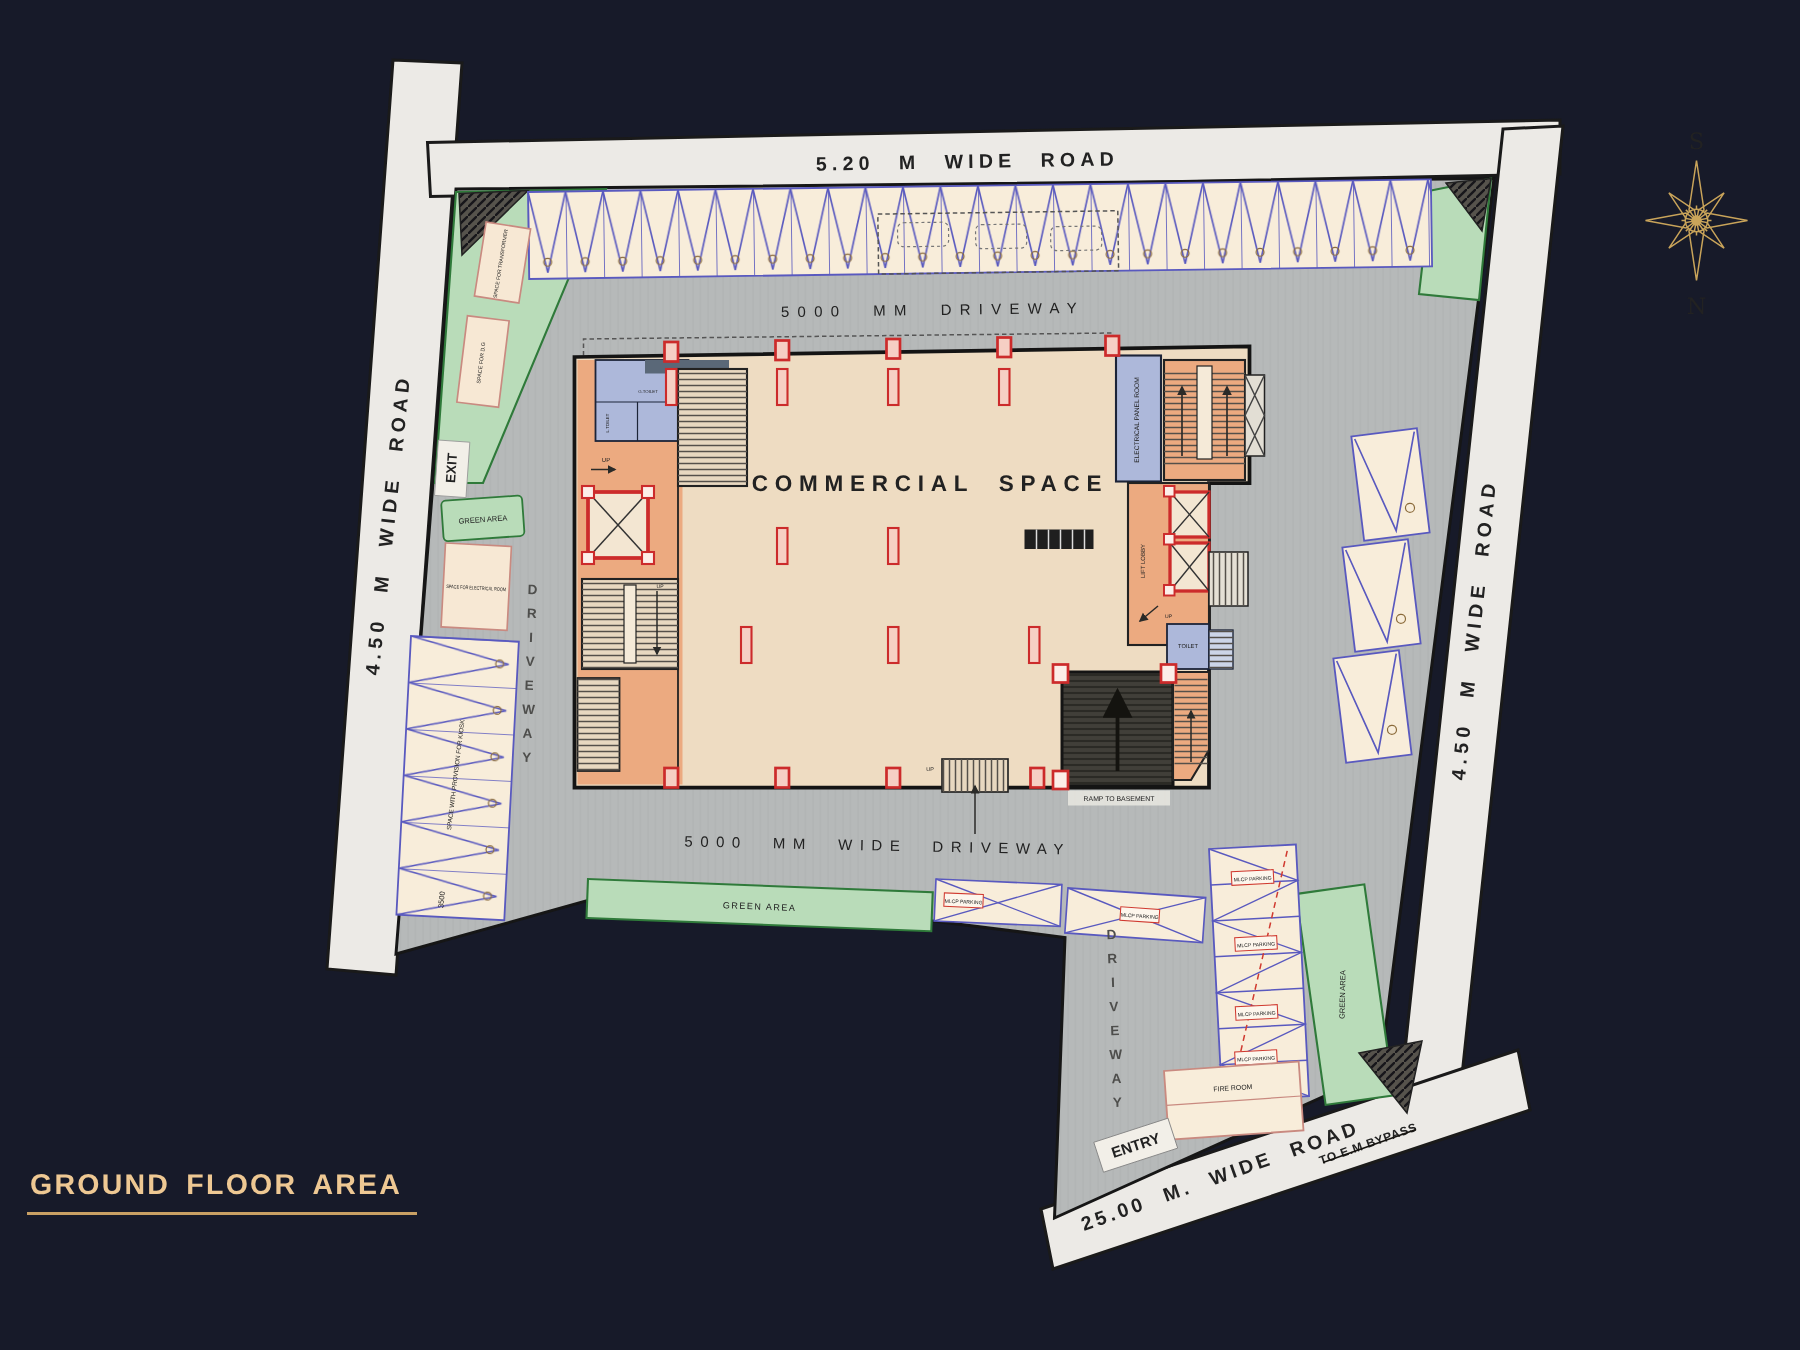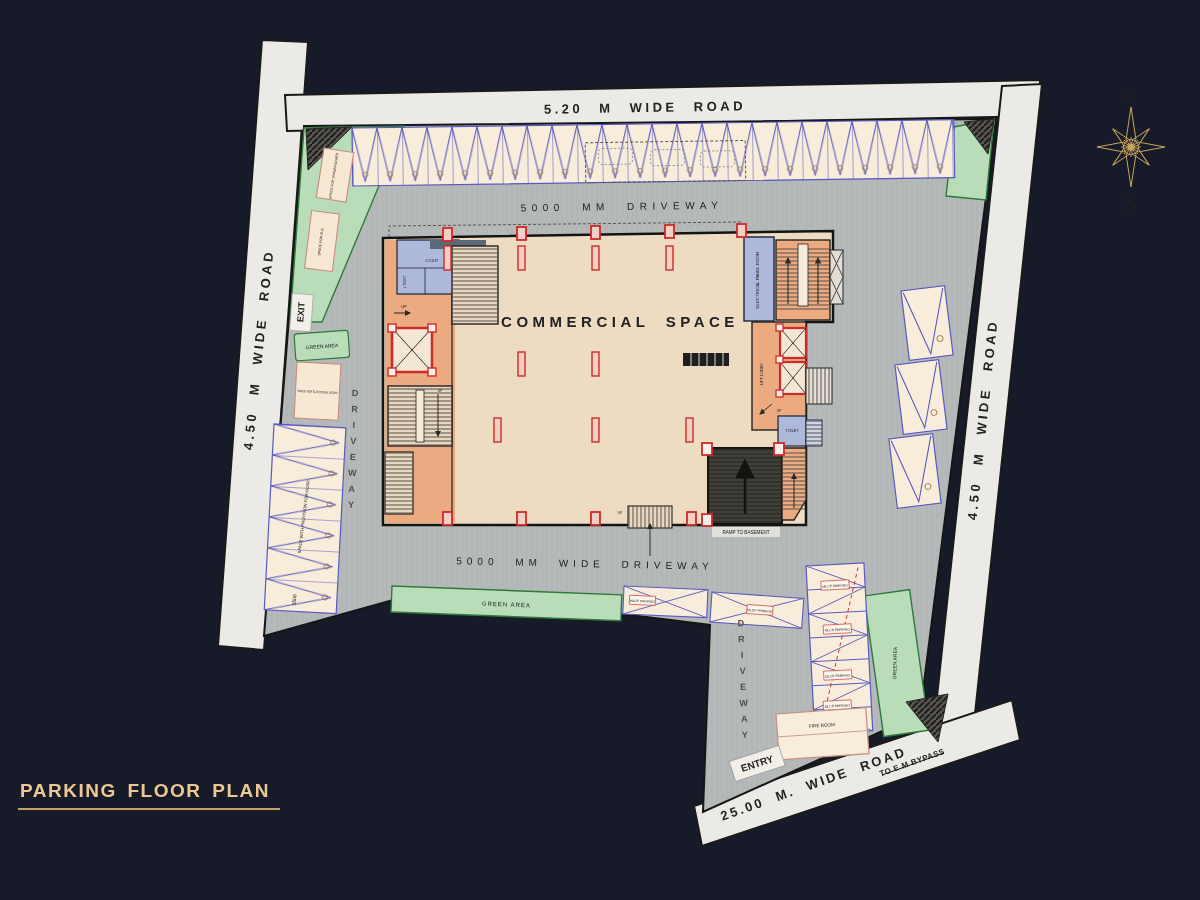--- a/index.html
+++ b/index.html
@@ -367,14 +367,14 @@
           <line x1="5.3" y1="5.3" x2="7.1" y2="7.1"></line>
     </g>
     <text class="compass-letter" x="0" y="-48" text-anchor="middle" font-size="15" fill="#c9a45a" stroke="none">S</text>
     <text class="compass-letter" x="0" y="62" text-anchor="middle" font-size="15" fill="#c9a45a" stroke="none">N</text>
   </g>
 </svg>
 
   <div class="vtext" style="left:348px;top:388px;transform:rotate(2deg);">DRIVEWAY</div>
   <div class="vtext" style="left:738px;top:618px;transform:rotate(-2deg);">DRIVEWAY</div>
 
-  <div class="plan-title">PARKING FLOOR PLAN</div>
+  <div class="plan-title">GROUND FLOOR AREA</div>
 </div>
 
 </body></html>

